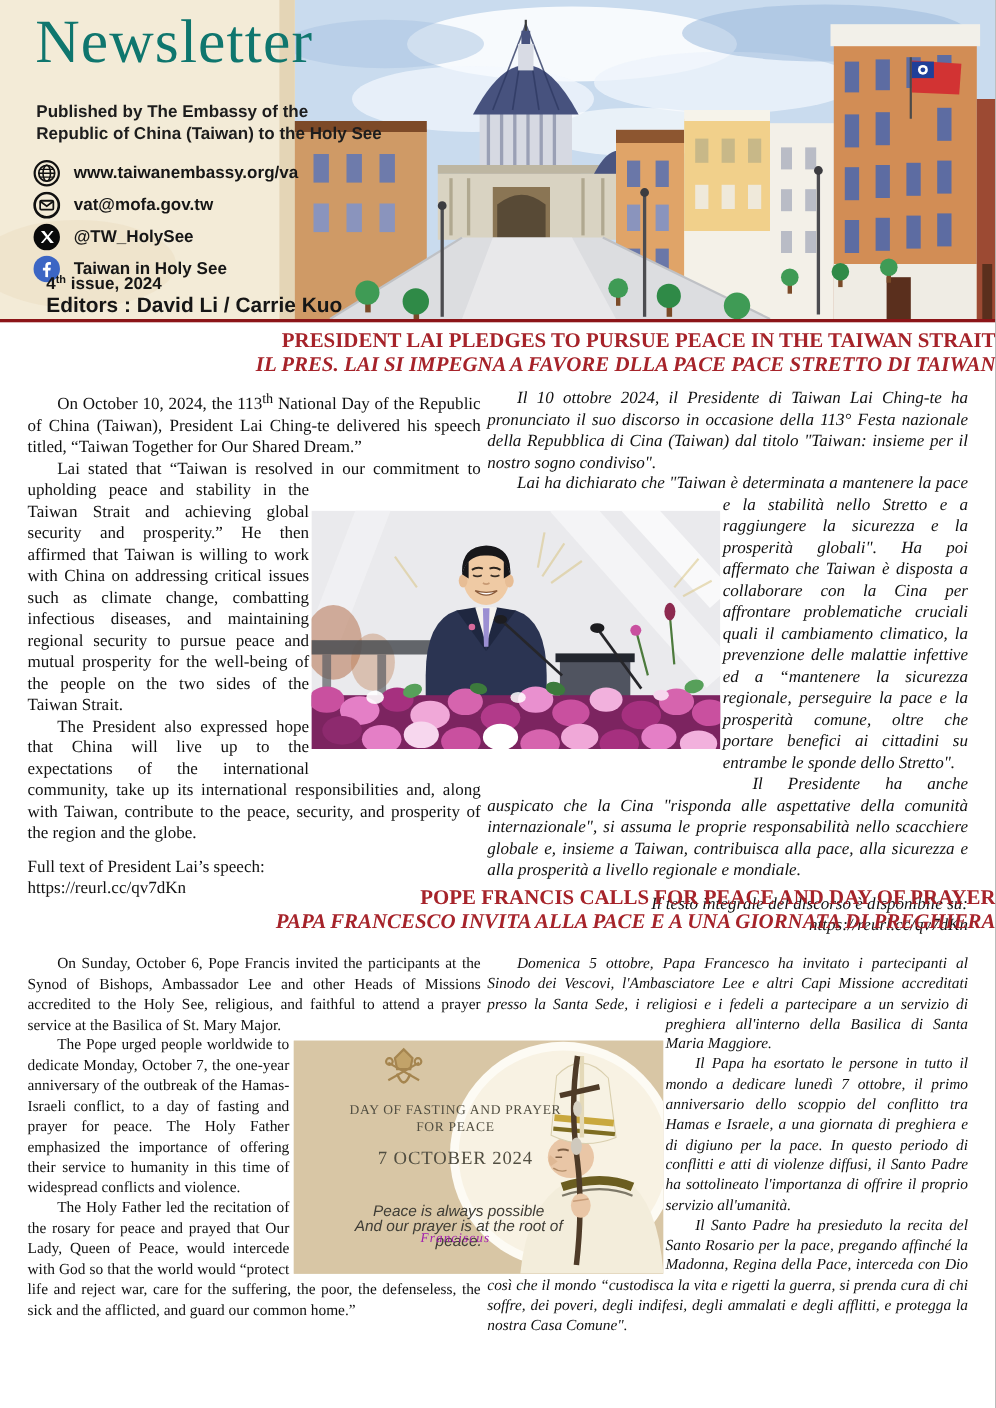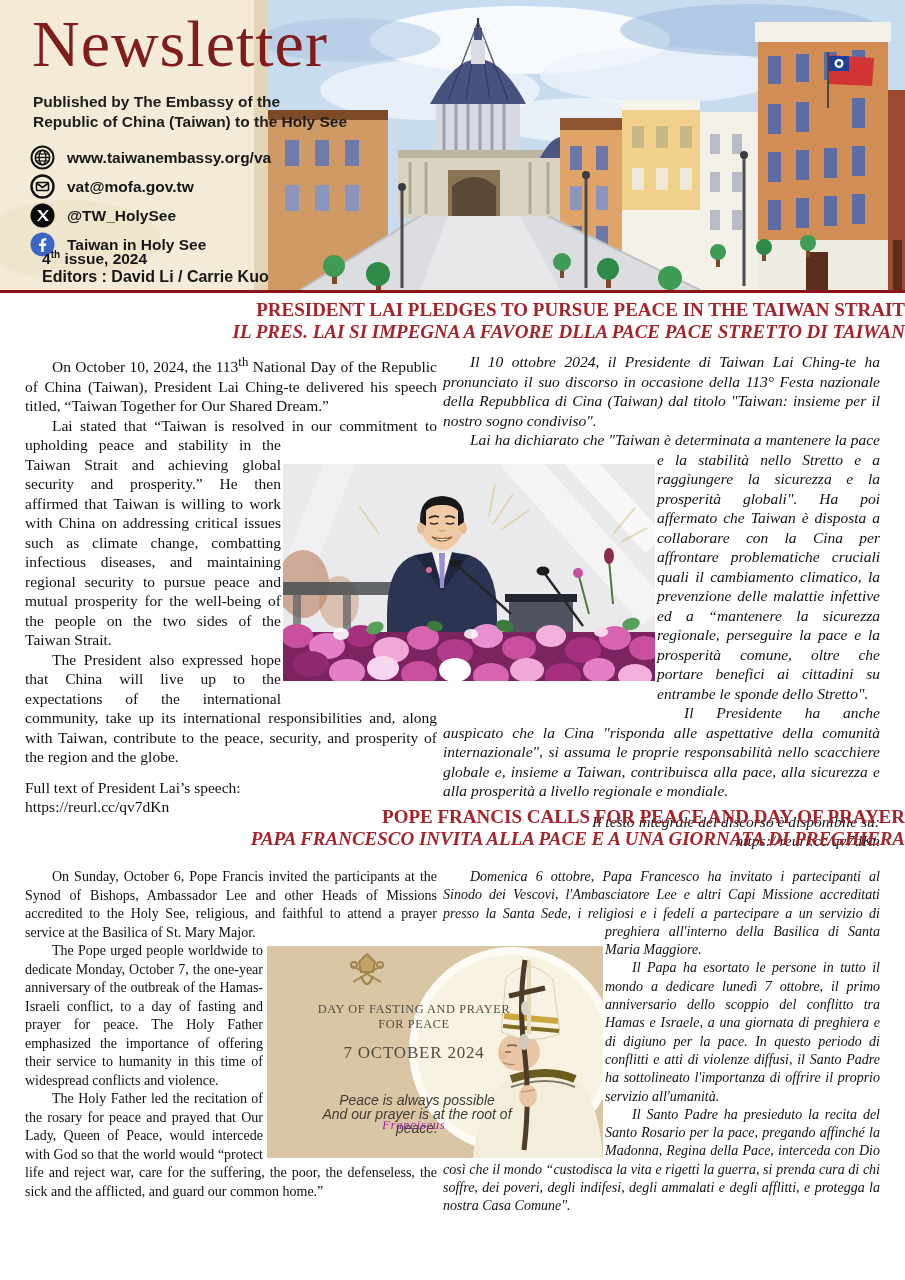--- a/index.html
+++ b/index.html
@@ -1,33 +1,33 @@
 <!DOCTYPE html>
 <html><head>
 <meta charset="utf-8">
 <style>
   html,body{margin:0;padding:0;background:#888;}
   .page{position:relative;width:905px;height:1280px;background:#ffffff;margin:0 auto;
         font-family:"Liberation Serif",serif;overflow:hidden;}
   
   .header{position:absolute;left:0;top:0;width:905px;height:290px;}
   .header svg.painting{position:absolute;left:0;top:0;}
-  .nl-title{position:absolute;left:32px;top:6px;font-size:66px;color:#7f1d1d;
+  .nl-title{position:absolute;left:32px;top:6px;font-size:56px;color:#0f766e;
             font-family:"Liberation Serif",serif;letter-spacing:1px;}
   .publisher{position:absolute;left:33px;top:92px;font-family:"Liberation Sans",sans-serif;
              font-weight:bold;font-size:15.5px;line-height:20px;color:#1d1d1d;}
   .contacts{position:absolute;left:30px;top:143px;}
   .contact-row{display:flex;align-items:center;height:29px;font-family:"Liberation Sans",sans-serif;
                font-weight:bold;font-size:15.5px;color:#161616;cursor:pointer;}
   .cicon{width:25px;height:25px;margin-right:12px;flex:0 0 25px;}
   .issue-line{position:absolute;left:42px;top:249px;font-family:"Liberation Sans",sans-serif;
               font-weight:bold;font-size:15.5px;color:#161616;}
   .issue-line sup{font-size:10px;}
   .editors-line{position:absolute;left:42px;top:268px;font-family:"Liberation Sans",sans-serif;
-                font-weight:bold;font-size:16px;color:#161616;}
+                font-weight:bold;font-size:19px;color:#161616;}
   .divider{position:absolute;left:0;top:290px;width:905px;height:3px;background:#8c1518;}
   
   .article h1,.article h2{margin:0;text-align:right;color:#a6232a;font-size:19px;line-height:22px;
        font-family:"Liberation Serif",serif;font-weight:bold;}
   .article h2{font-style:italic;}
   .a1{position:absolute;left:0;top:299px;width:905px;}
   .a2{position:absolute;left:0;top:806px;width:905px;}
   .cols{position:relative;margin:0 25px;}
   .a1 .cols{top:0;height:508px;margin-top:9px;}
   .a2 .cols{height:400px;margin-top:18px;}
@@ -385,21 +385,21 @@
   <section class="article a2">
     <h1>POPE FRANCIS CALLS FOR PEACE AND DAY OF PRAYER</h1>
     <h2>PAPA FRANCESCO INVITA ALLA PACE E A UNA GIORNATA DI PREGHIERA</h2>
     <div class="cols">
       <div class="col col-en" lang="en">
         <p>On Sunday, October 6, Pope Francis invited the participants at the Synod of Bishops, Ambassador Lee and other Heads of Missions accredited to the Holy See, religious, and faithful to attend a prayer service at the Basilica of St. Mary Major.</p>
         <p><span class="fl fl-en2"></span><span>The Pope urged people worldwide to dedicate Monday, October 7, the one-year anniversary of the outbreak of the Hamas-Israeli conflict, to a day of fasting and prayer for peace. The Holy Father emphasized the importance of offering their service to humanity in this time of widespread conflicts and violence.</span></p>
         <p>The Holy Father led the recitation of the rosary for peace and prayed that Our Lady, Queen of Peace, would intercede with God so that the world would “protect life and reject war, care for the suffering, the poor, the defenseless, the sick and the afflicted, and guard our common home.”</p>
       </div>
       <div class="col col-it" lang="it">
-        <p><span>Domenica 6 ottobre, Papa Francesco ha invitato i partecipanti al Sinodo dei Vescovi, l'Ambasciatore Lee e altri Capi Missione accreditati presso la Santa Sede, i religiosi e i fedeli a partecipare a un servizio di preghiera all'interno della </span><span class="fl fl-it2"></span><span>Basilica di Santa Maria Maggiore.</span></p>
+        <p><span>Domenica 5 ottobre, Papa Francesco ha invitato i partecipanti al Sinodo dei Vescovi, l'Ambasciatore Lee e altri Capi Missione accreditati presso la Santa Sede, i religiosi e i fedeli a partecipare a un servizio di preghiera all'interno della </span><span class="fl fl-it2"></span><span>Basilica di Santa Maria Maggiore.</span></p>
         <p>Il Papa ha esortato le persone in tutto il mondo a dedicare lunedì 7 ottobre, il primo anniversario dello scoppio del conflitto tra Hamas e Israele, a una giornata di preghiera e di digiuno per la pace. In questo periodo di conflitti e atti di violenze diffusi, il Santo Padre ha sottolineato l'importanza di offrire il proprio servizio all'umanità.</p>
         <p>Il Santo Padre ha presieduto la recita del Santo Rosario per la pace, pregando affinché la Madonna, Regina della Pace, interceda con Dio così che il mondo “custodisca la vita e rigetti la guerra, si prenda cura di chi soffre, dei poveri, degli indifesi, degli ammalati e degli afflitti, e protegga la nostra Casa Comune".</p>
       </div>
 
       <div class="photo photo2">
         <svg width="336" height="212" viewBox="0 0 336 212" style="position:absolute;left:0;top:0;">
           <rect width="336" height="212" fill="#d8c6a5"></rect>
           <circle cx="245" cy="104" r="103" fill="#fdfbf4"></circle>
           <circle cx="245" cy="104" r="95" fill="#f8f2e3"></circle>
 

